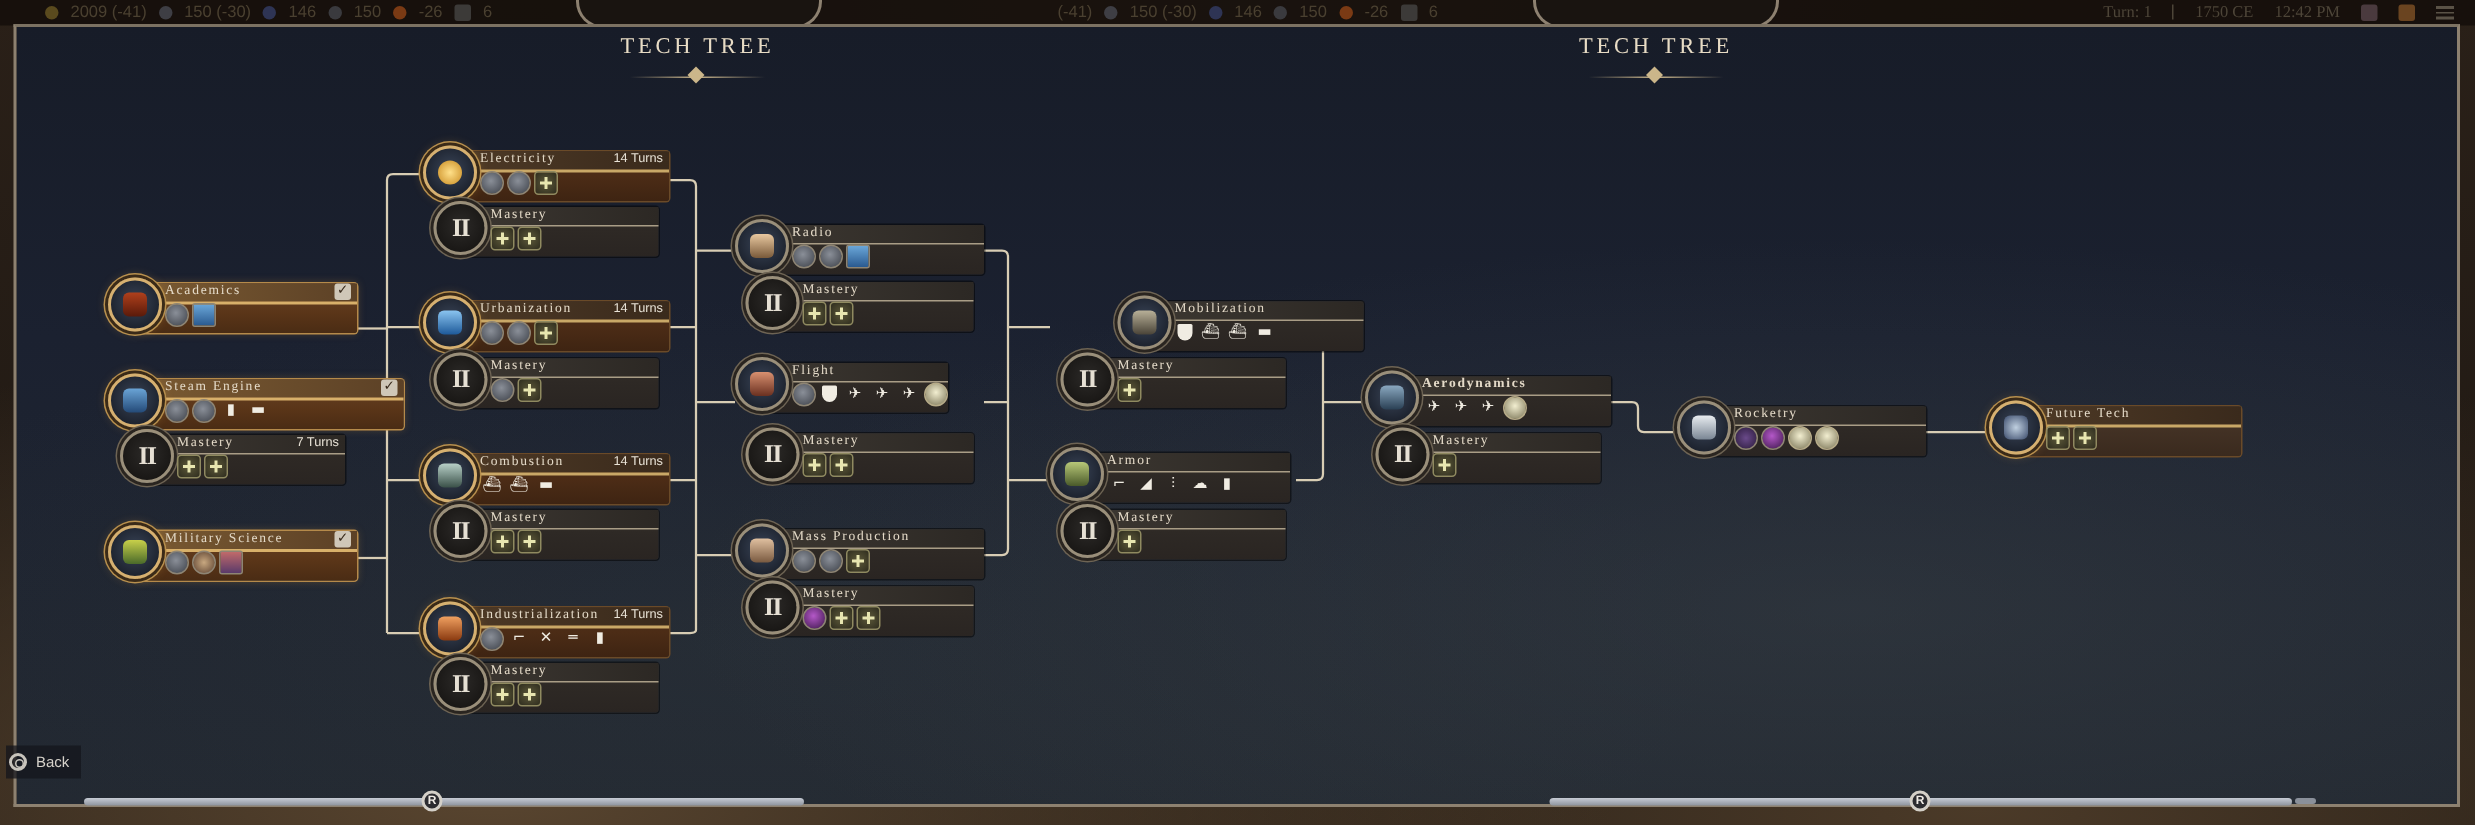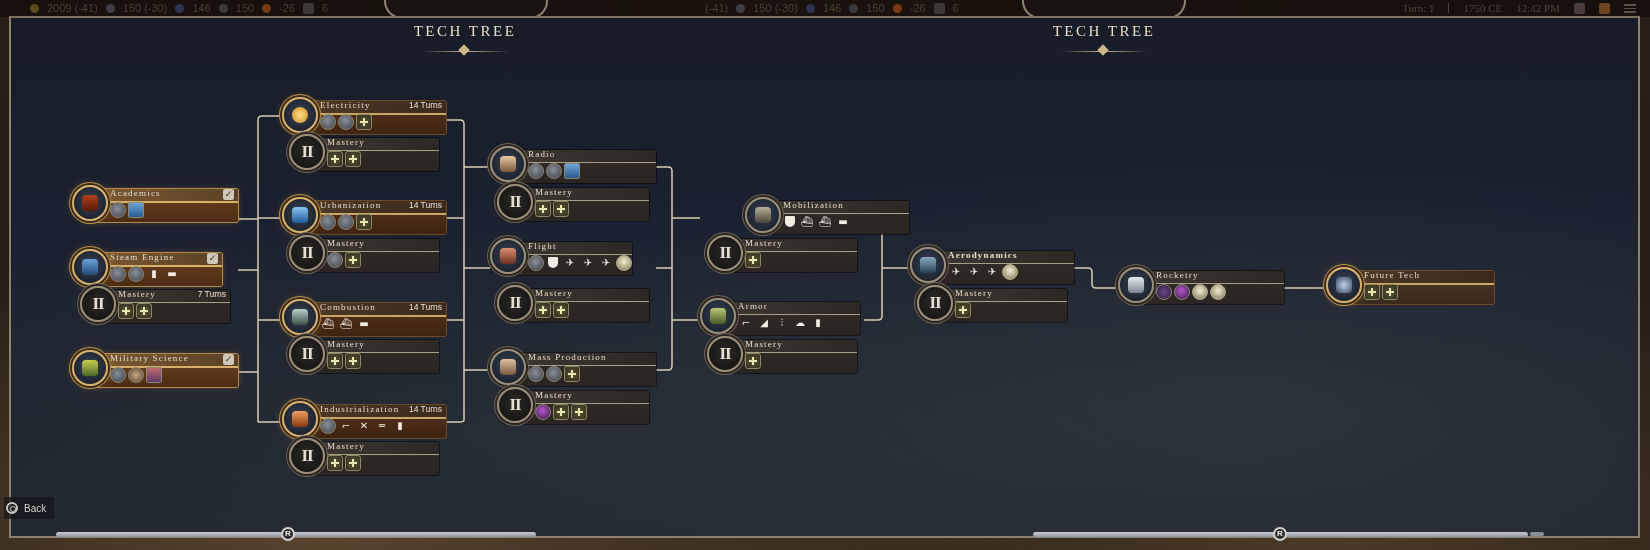--- a/index.html
+++ b/index.html
@@ -161,21 +161,21 @@
   </div>
   <div class="orb">
       <div class="glyph" style="background:linear-gradient(#b0401c,#5a1a0a);"></div>
     </div>
   <div class="icons">
     <span class="ic round"></span>
     <span class="ic square"></span>
   </div>
 </div>
 
-<div class="node done" style="left:72px;top:251px;width:150px;">
+<div class="node done" style="left:72px;top:251px;width:169px;padding-left:28px;">
   <div class="bar">
       <div class="hdr"></div>
     <span class="name">Steam Engine</span>
     <span class="check">✓</span>
   </div>
   <div class="orb">
       <div class="glyph" style="background:linear-gradient(#6aa4d6,#244a78);"></div>
     </div>
   <div class="icons">
     <span class="ic round"></span>

